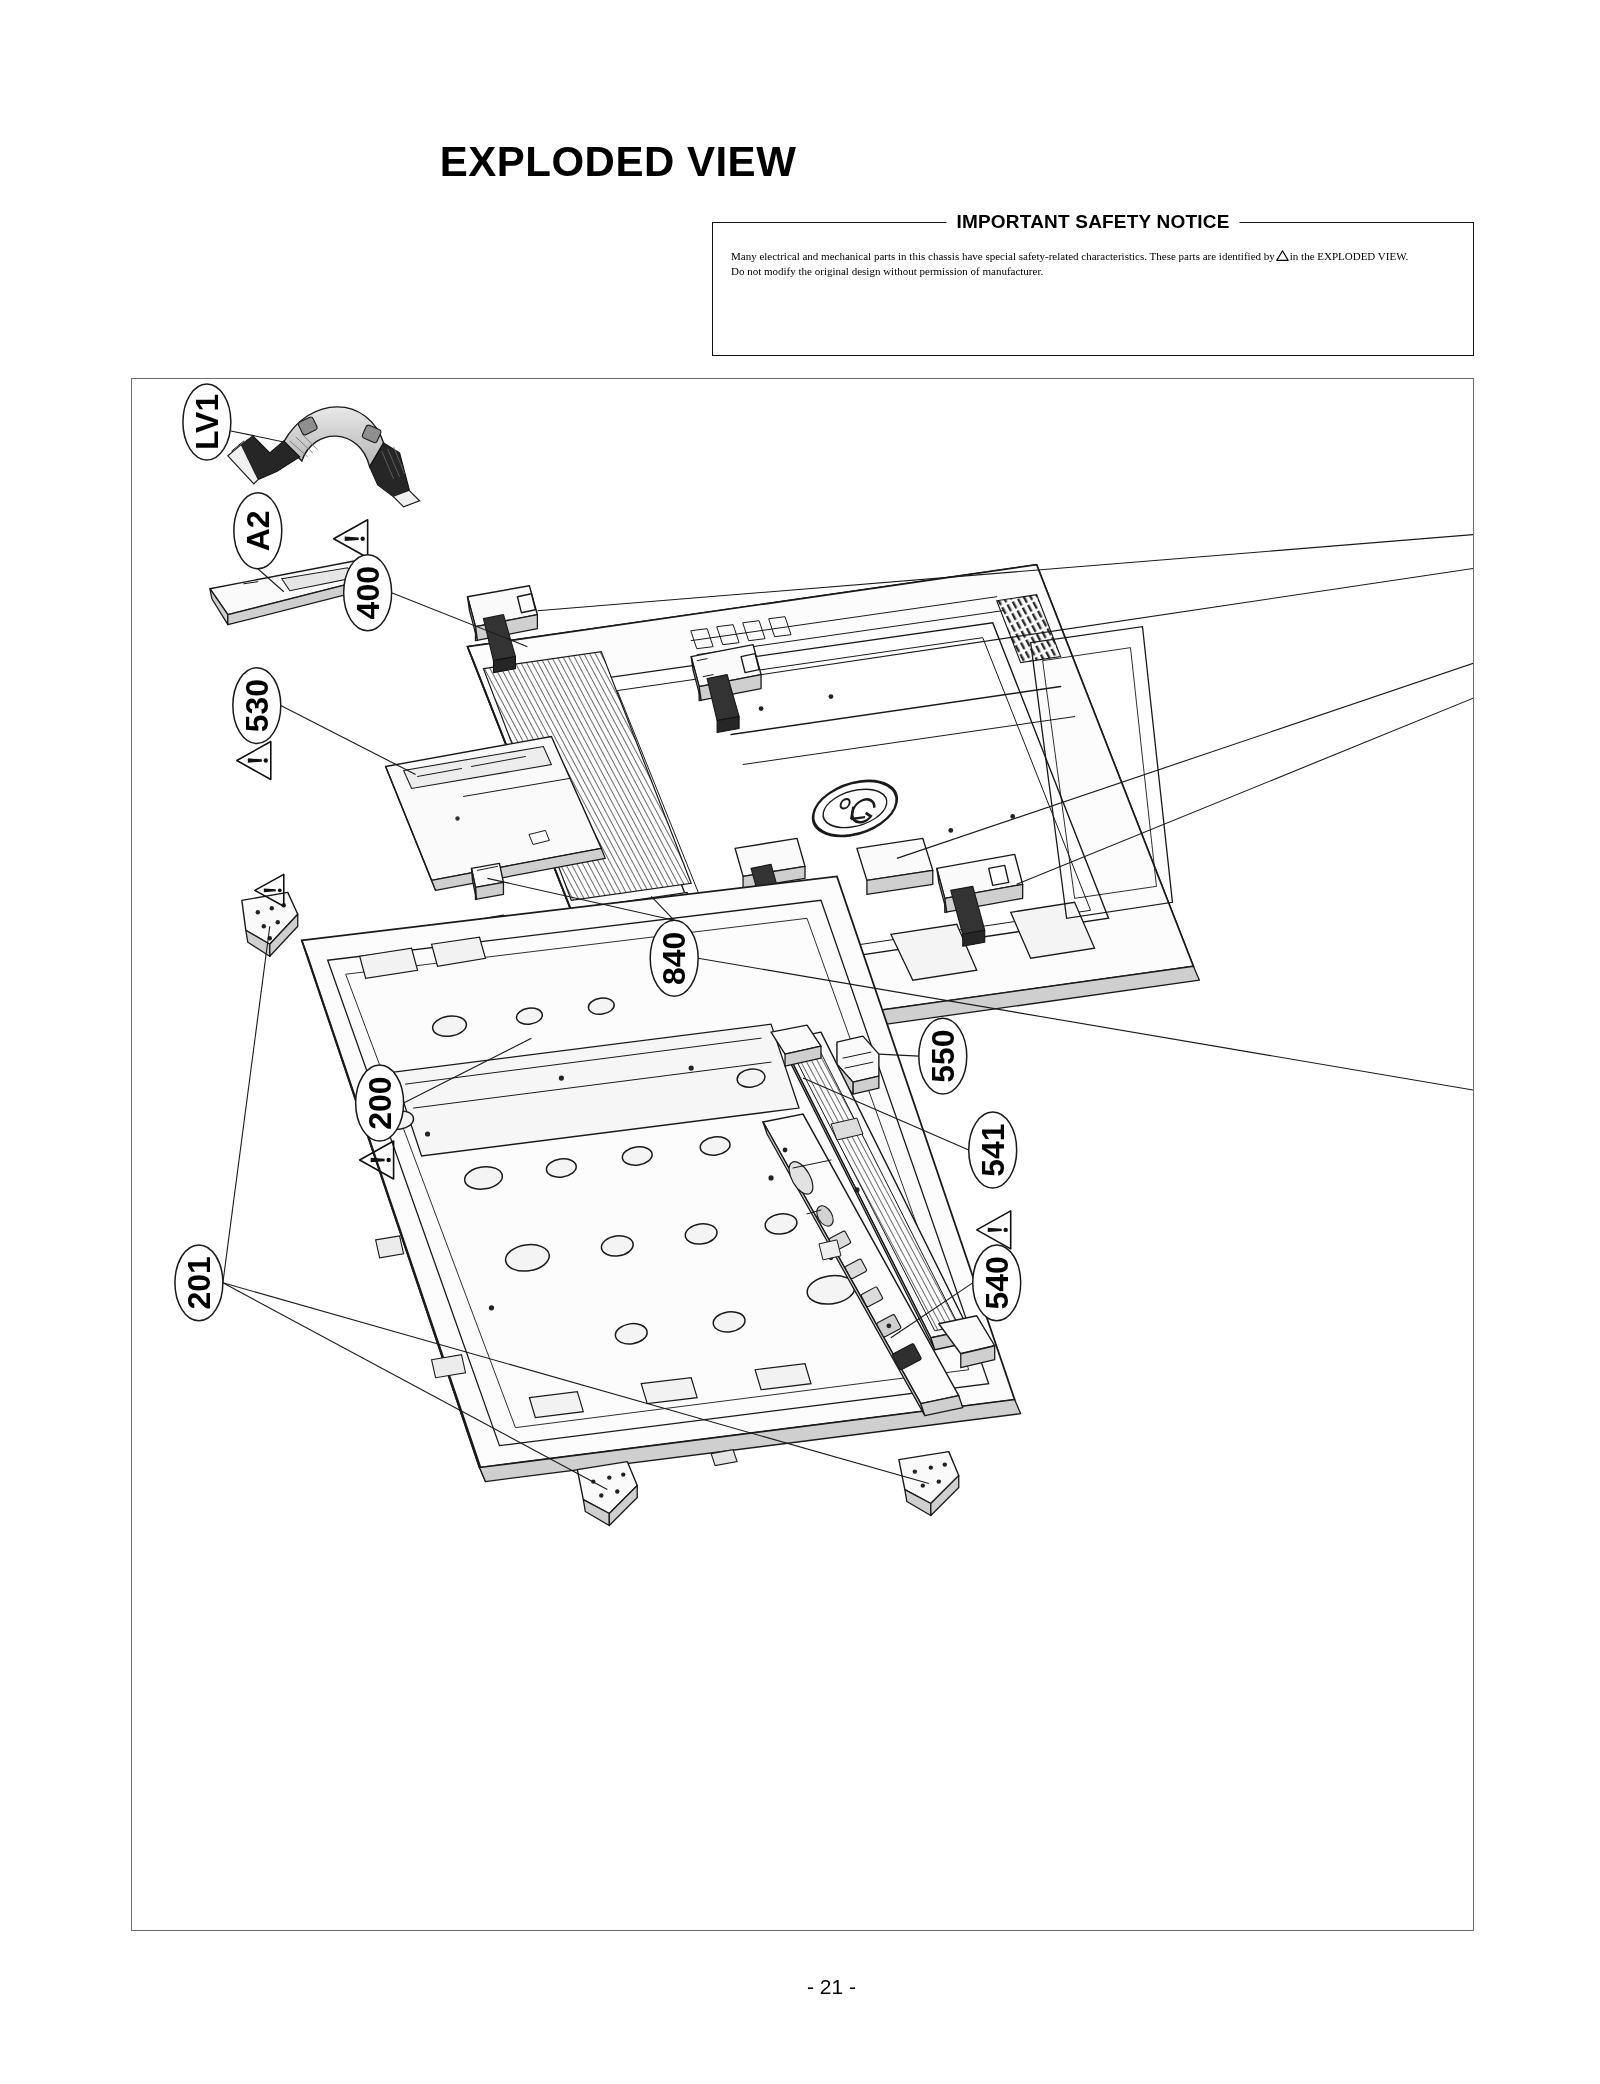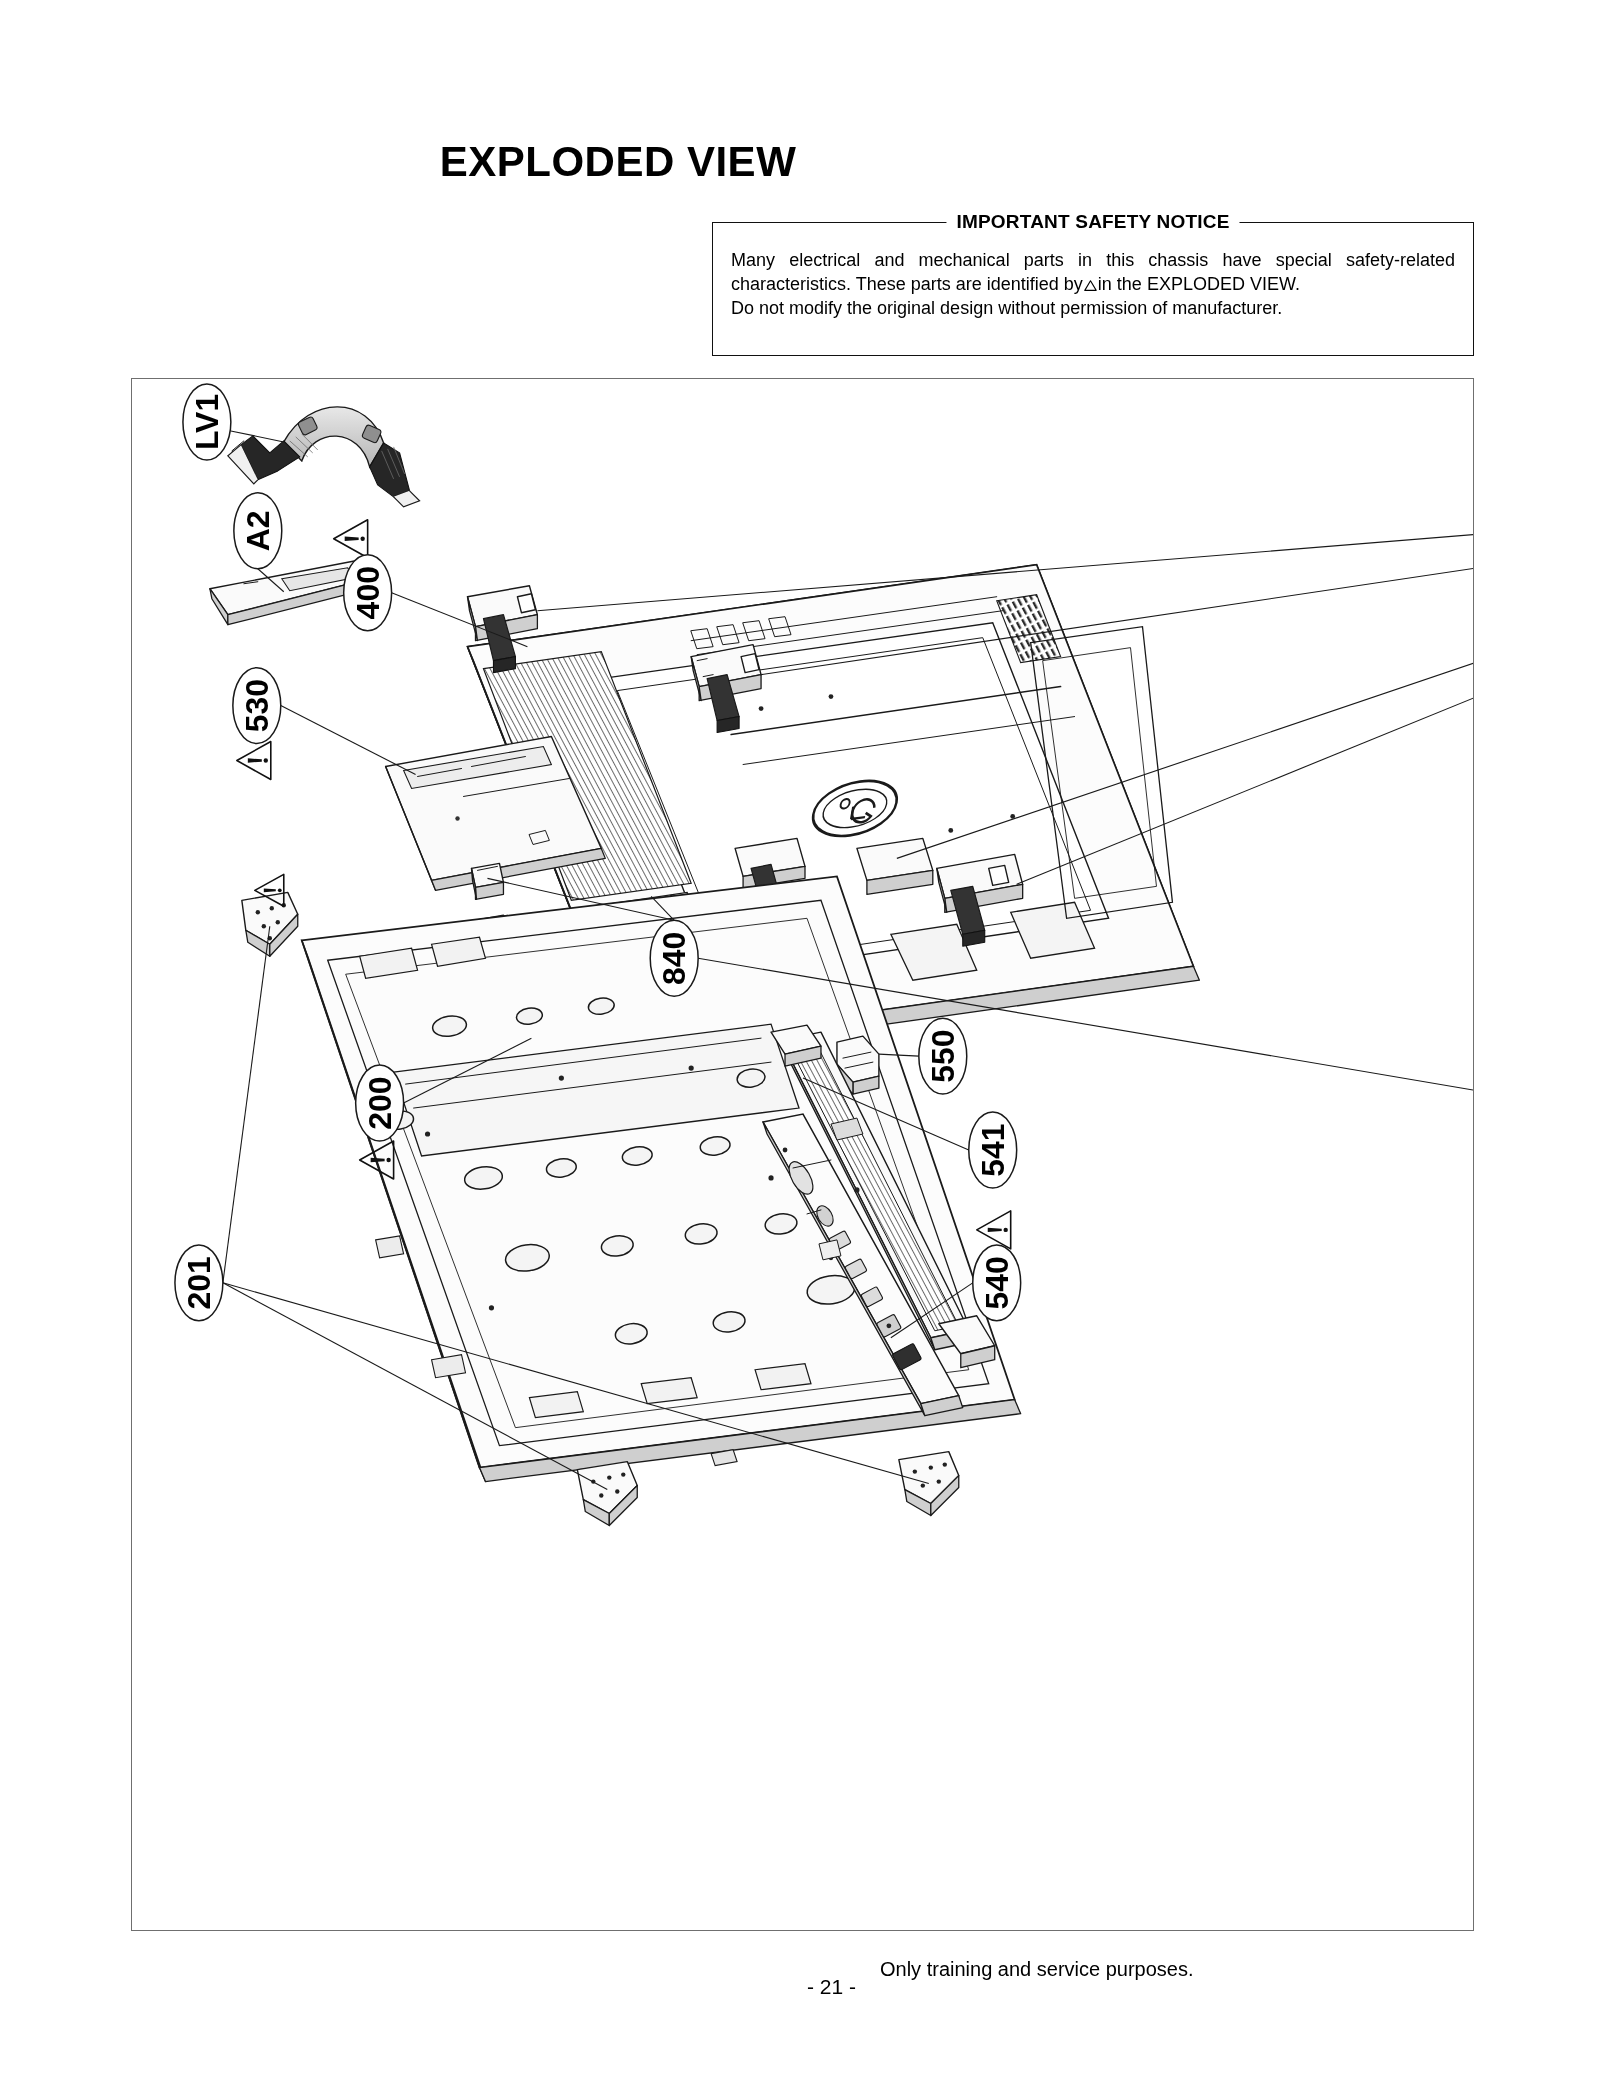--- a/index.html
+++ b/index.html
@@ -47,22 +47,23 @@
     transform: translateX(-50%);
     background: #ffffff;
     padding: 0 10px;
     font-size: 19px;
     font-weight: bold;
     white-space: nowrap;
     letter-spacing: 0.2px;
   }
   #safety-notice-body {
     padding: 26px 18px 6px 18px;
-    font-size: 18px;
+    font-size: 11px;
     line-height: 1.33;
+    font-family: Liberation Serif, serif;
   }
   .sn-p { margin: 0; }
   .sn-justify {
     text-align: justify;
     text-align-last: left;
   }
   .tri-inline {
     display: inline-block;
     width: 13px;
     height: 11px;
@@ -545,15 +546,14 @@
           <ellipse cx="866" cy="905" rx="24" ry="38" class="callout-ellipse"></ellipse>
           <text x="866" y="905" class="callout-text" transform="rotate(-90 866 905)">540</text>
         </g>
       </g>
 </svg>
 </div>
 
 <div id="footer">
   <div id="page-number">- 21 -</div>
   <div id="copyright-block">
-    <span class="cr-line" id="copyright-line-2">Only training and service purposes.</span>
   </div>
 </div>
 
 </body></html>

